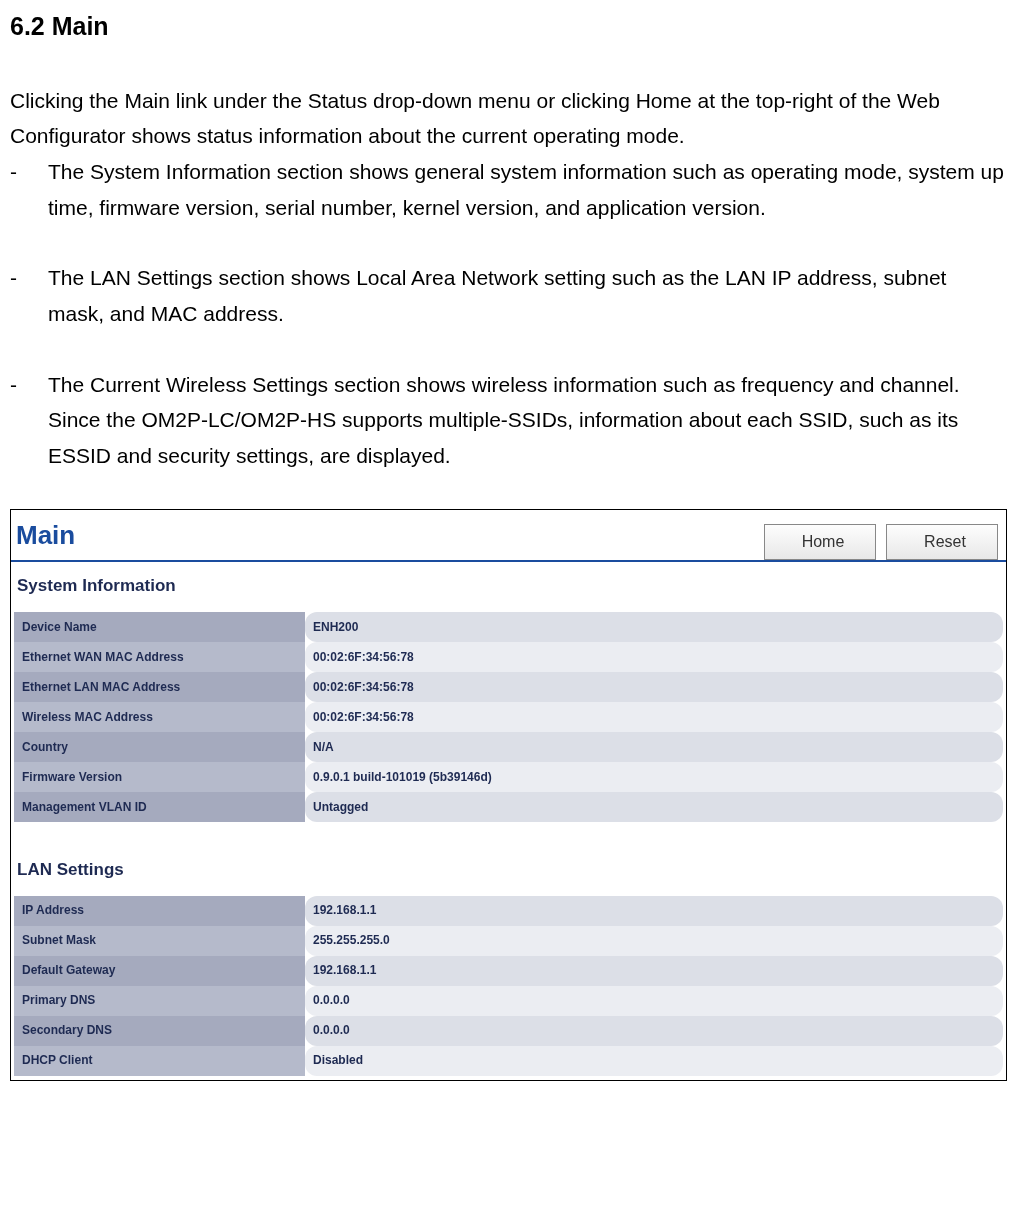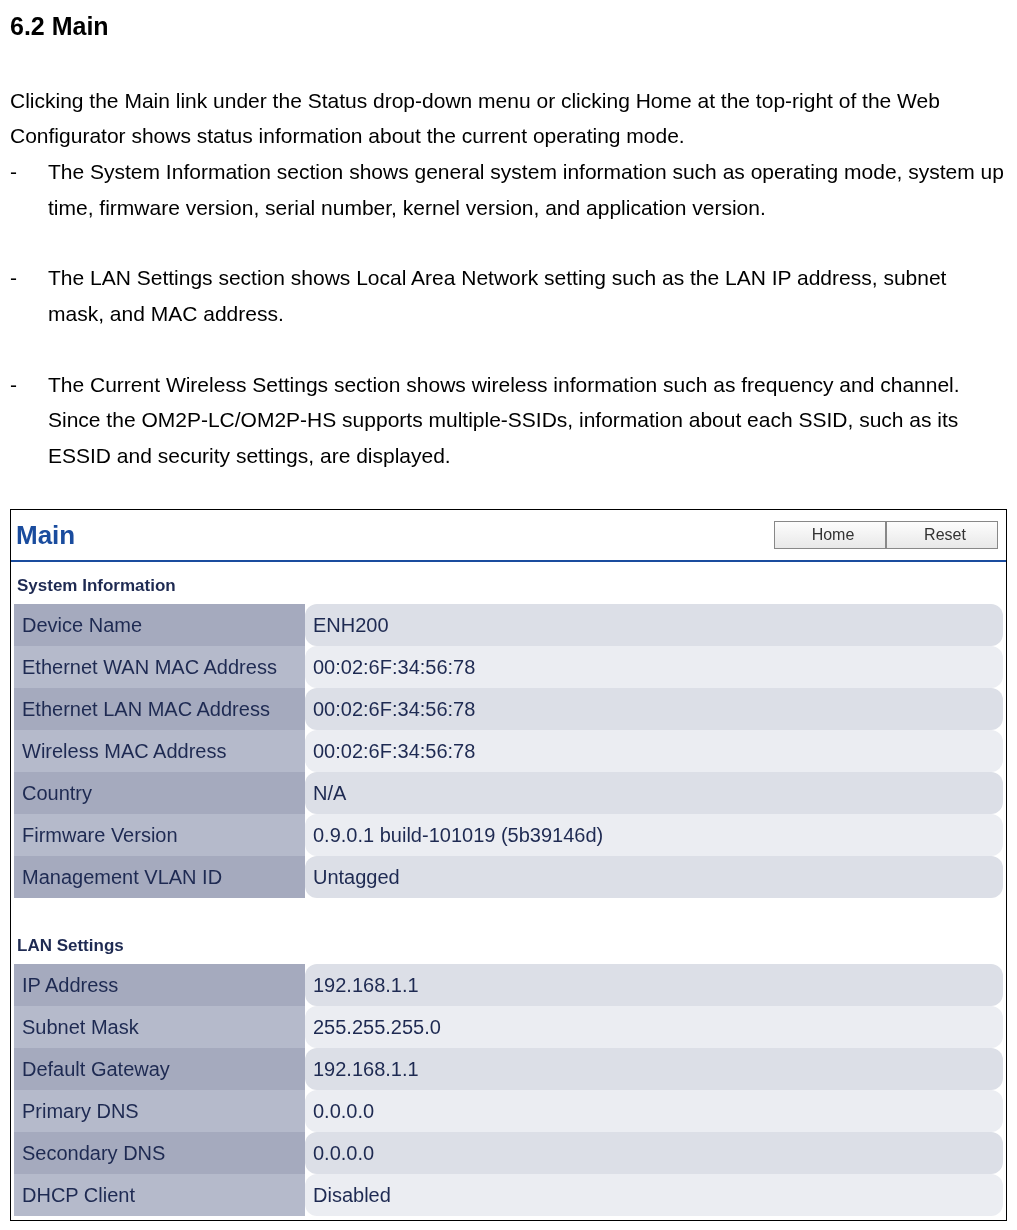--- a/index.html
+++ b/index.html
@@ -35,38 +35,39 @@
     }
 
     .ui-box {
       border: 1px solid #000;
       margin-top: 10px;
     }
 
     .ui-header {
       display: flex;
       justify-content: space-between;
-      align-items: center;
+      align-items: flex-end;
       border-bottom: 2px solid #1a4c9e;
       padding: 0;
     }
     .ui-title {
       font-family: Verdana, Arial, sans-serif;
       font-size: 26px;
       font-weight: bold;
       color: #1a4c9e;
       padding: 3px 5px 3px 5px;
     }
     .ui-buttons {
       display: flex;
       padding-right: 8px;
     }
     .ui-btn {
       width: 112px;
-      height: 28px;
+      height: 36px;
+      margin-left: 10px;
       text-align: center;
       font-family: Verdana, Arial, sans-serif;
       font-size: 16px;
       color: #333;
       background: linear-gradient(#fdfdfd, #e8e8e8);
       border: 1px solid #888;
       box-sizing: border-box;
       display: flex;
       align-items: center;
       justify-content: center;
@@ -82,22 +83,23 @@
     .sect-title {
       font-size: 17px;
       font-weight: bold;
       color: #1e2a52;
       padding: 4px 3px 3px 3px;
     }
 
     table.info {
       width: 100%;
       border-collapse: collapse;
-      font-size: 20px;
-      font-weight: normal;
+      font-size: 12px;
+      font-weight: bold;
+      margin-top: 8px;
     }
     table.info td {
       padding: 4px 8px;
       vertical-align: middle;
       height: 22px;
     }
     table.info td.label-cell {
       width: 275px;
       background: #a5aabe;
       color: #1e2a52;

